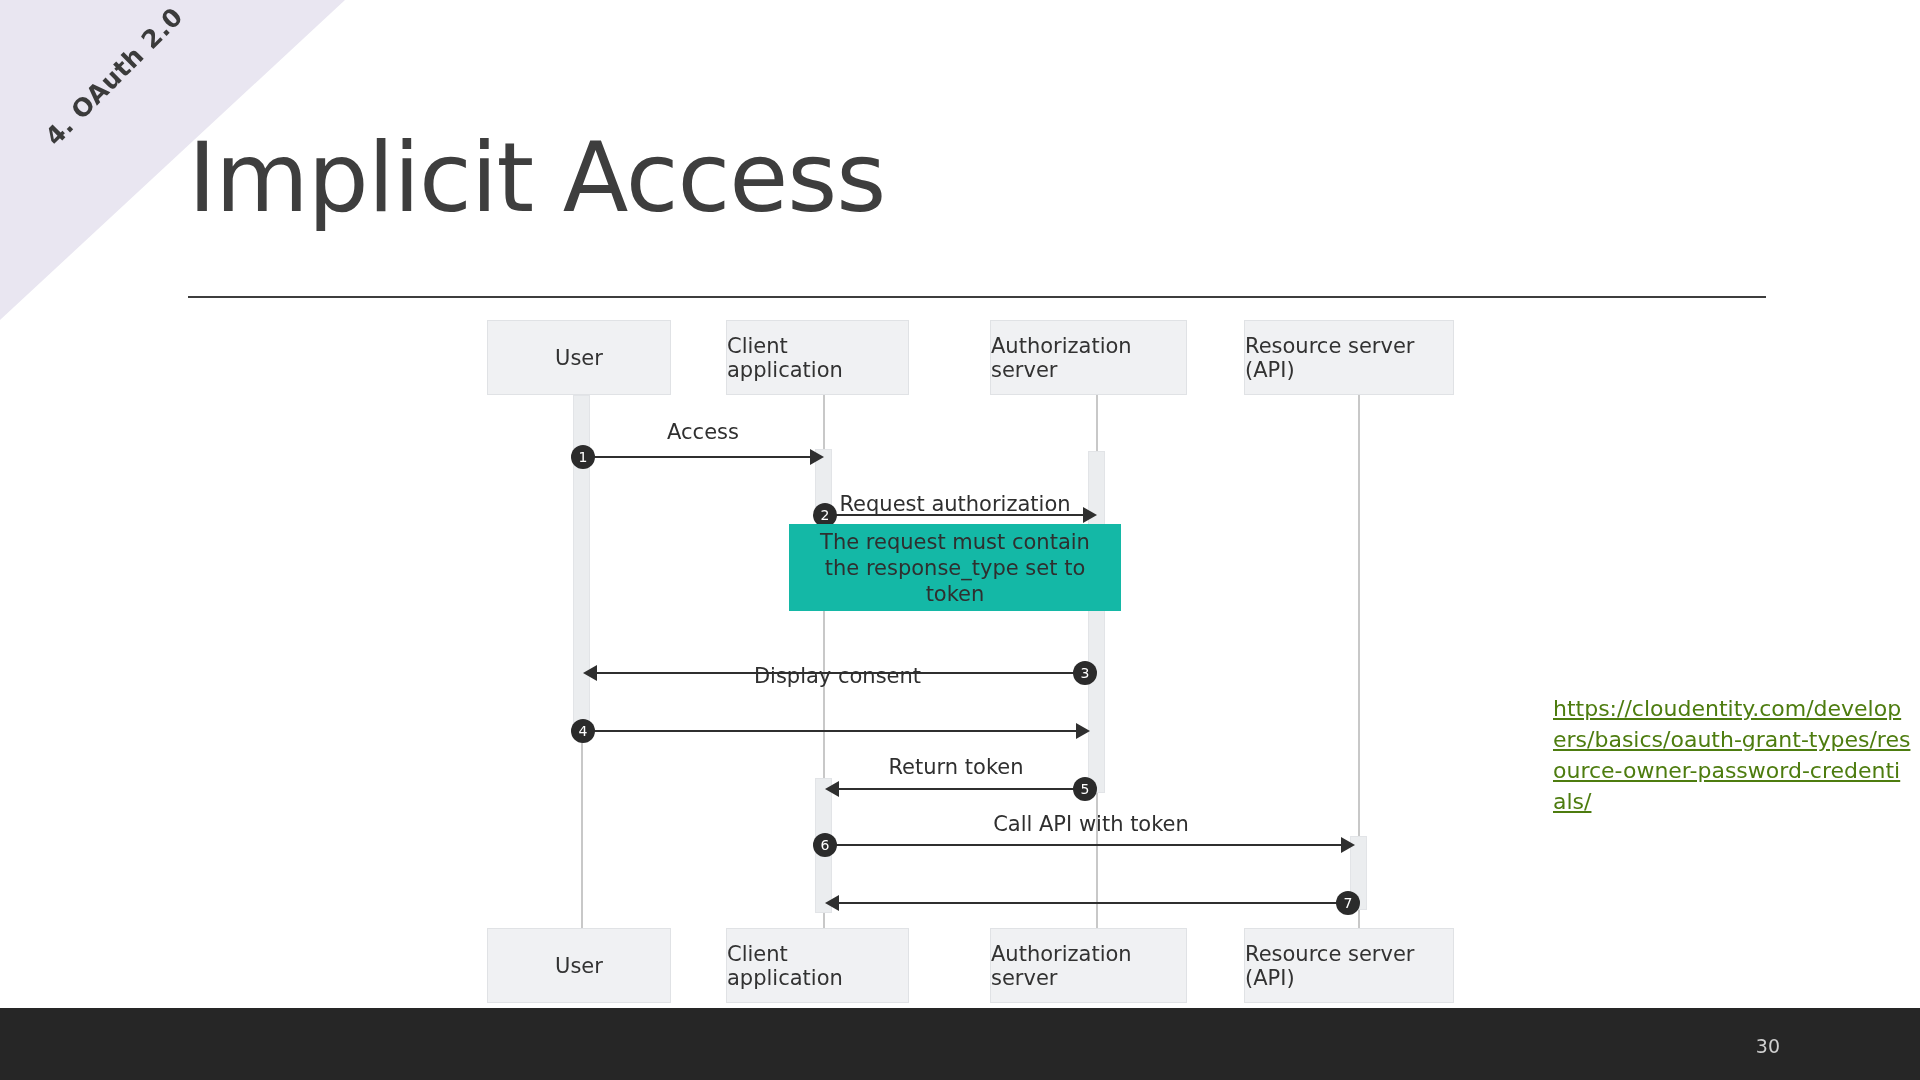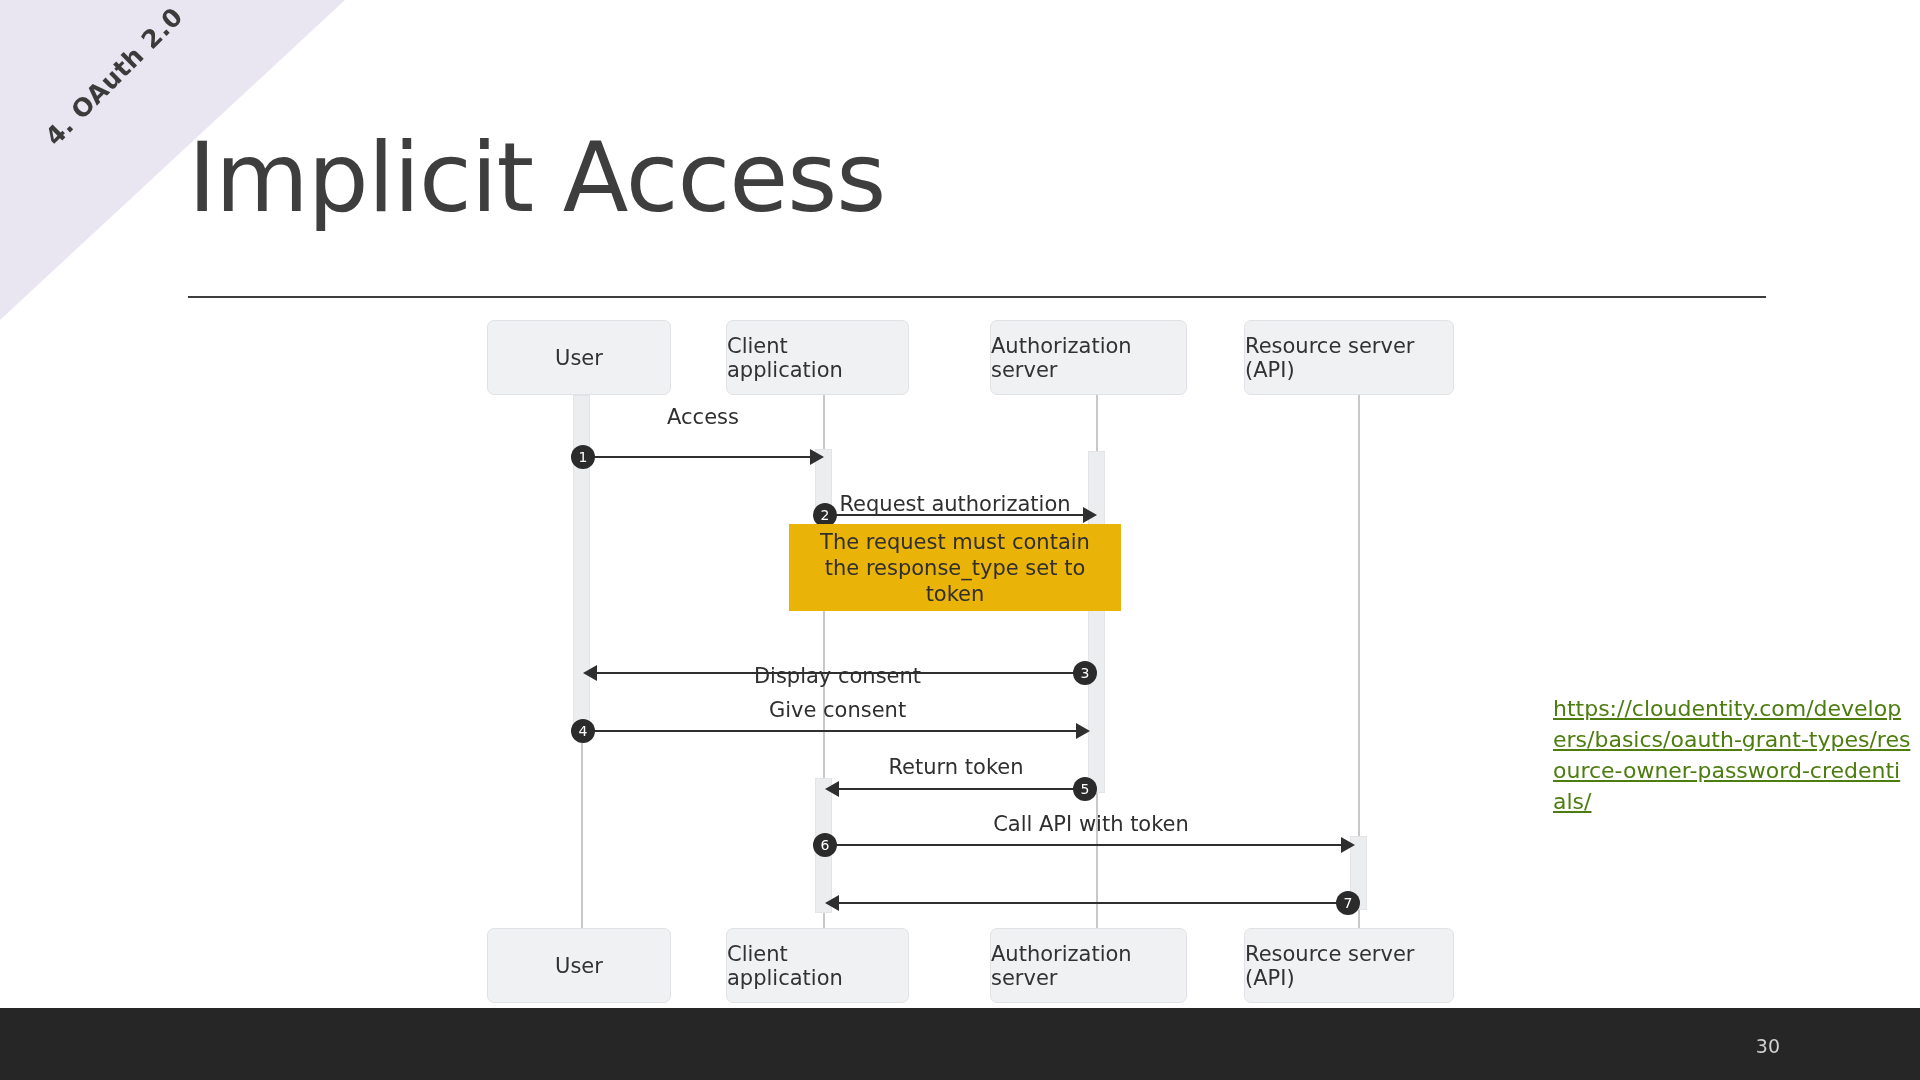--- a/index.html
+++ b/index.html
@@ -115,21 +115,21 @@
     width: 17px;
     background: #ebedef;
     border: 1px solid #e2e4e7;
     box-sizing: border-box;
   }
   .actor-box {
     position: absolute;
     height: 75px;
     background: #f0f1f3;
     border: 1px solid #e0e2e5;
-    border-radius: 7px;
+    border-radius: 0;
     box-sizing: border-box;
     display: flex;
     align-items: center;
     justify-content: center;
     font-size: 21px;
     color: #323232;
   }
   .msg-label {
     position: absolute;
     font-size: 21px;
@@ -162,21 +162,21 @@
     align-items: center;
     justify-content: center;
     font-weight: 500;
   }
   #note-box {
     position: absolute;
     left: 789px;
     top: 524px;
     width: 332px;
     height: 87px;
-    background: #eab308;
+    background: #14b8a6;
     display: flex;
     align-items: center;
     justify-content: center;
     text-align: center;
     font-size: 21px;
     line-height: 26px;
     color: #2f2f2f;
     padding: 0 14px;
     box-sizing: border-box;
   }
@@ -224,40 +224,39 @@
   <div class="actor-box" style="left:726px;  top:928px; width:183px;">
       <span>Client application</span>
     </div>
   <div class="actor-box" style="left:990px;  top:928px; width:197px;">
       <span>Authorization server</span>
     </div>
   <div class="actor-box" style="left:1244px; top:928px; width:210px;">
       <span>Resource server (API)</span>
     </div>
 
-  <div class="msg-label" style="left:588px; top:405px; width:230px;">Access</div>
+  <div class="msg-label" style="left:588px; top:420px; width:230px;">Access</div>
   <div class="msg-line" style="left:589px; top:456px; width:224px;"></div>
   <div class="arrow-head right" style="left:810px; top:449px;"></div>
   <div class="step-badge" style="left:571px; top:445px;">1</div>
 
   <div class="msg-label" style="left:822px; top:482px; width:266px;margin-top:10px;">Request authorization</div>
   <div class="msg-line" style="left:831px; top:514px; width:255px;"></div>
   <div class="arrow-head right" style="left:1083px; top:507px;"></div>
   <div class="step-badge" style="left:813px; top:503px;">2</div>
 
   <div id="note-box">
     <span>The request must contain the response_type set to token</span>
   </div>
 
   <div class="msg-label" style="left:589px; top:640px; width:497px;margin-top:24px;">Display consent</div>
   <div class="msg-line" style="left:589px; top:672px; width:490px;"></div>
   <div class="arrow-head left" style="left:583px; top:665px;"></div>
   <div class="step-badge" style="left:1073px; top:661px;">3</div>
 
-  <div class="msg-label" style="left:589px; top:698px; width:497px;">Give consent</div>
   <div class="msg-line" style="left:589px; top:730px; width:490px;"></div>
   <div class="arrow-head right" style="left:1076px; top:723px;"></div>
   <div class="step-badge" style="left:571px; top:719px;">4</div>
 
   <div class="msg-label" style="left:831px; top:755px; width:250px;">Return token</div>
   <div class="msg-line" style="left:831px; top:788px; width:248px;"></div>
   <div class="arrow-head left" style="left:825px; top:781px;"></div>
   <div class="step-badge" style="left:1073px; top:777px;">5</div>
 
   <div class="msg-label" style="left:831px; top:812px; width:520px;">Call API with token</div>

